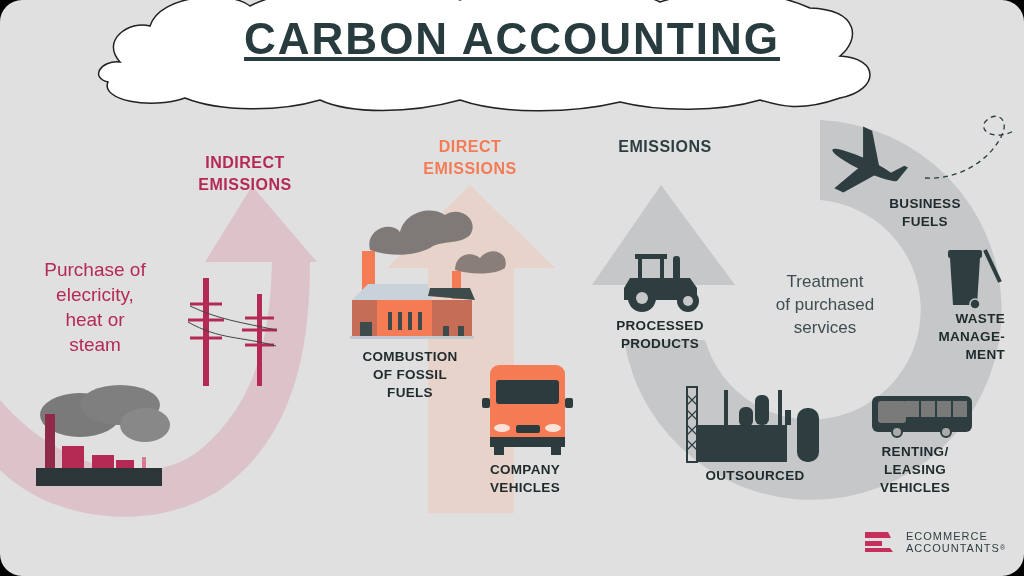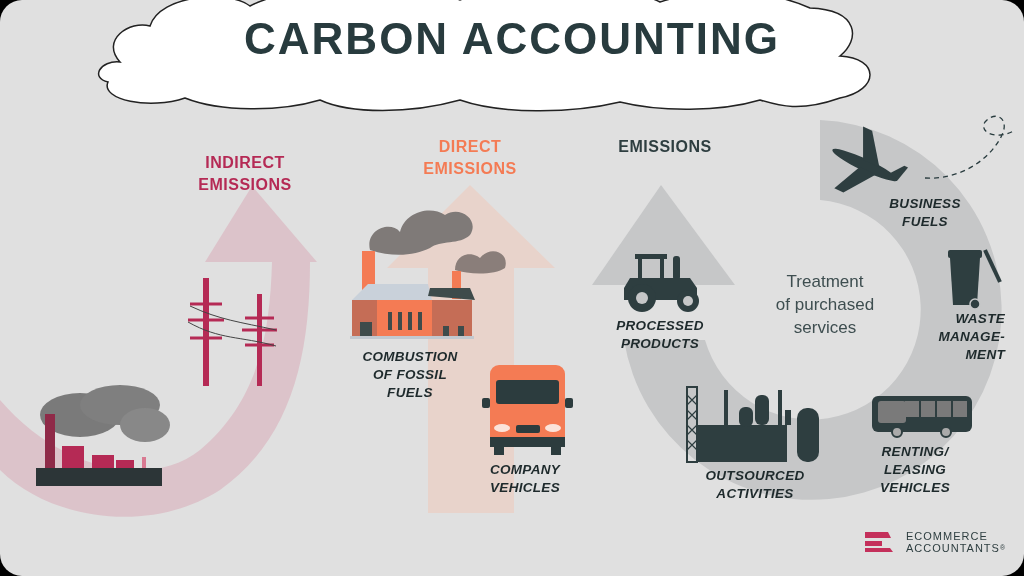--- a/index.html
+++ b/index.html
@@ -1,20 +1,20 @@
 <!DOCTYPE html>
 <html><head>
 <meta charset="utf-8">
 <style>
   html,body{margin:0;padding:0;background:#000;}
   .canvas{position:relative;width:1024px;height:576px;background:#e0e0e0;border-radius:22px;overflow:hidden;font-family:"Liberation Sans","DejaVu Sans",sans-serif;}
   .abs{position:absolute;}
-  .title{position:absolute;left:0;width:1024px;top:14px;text-align:center;font-weight:bold;font-size:44px;letter-spacing:2px;color:#283b3e;}
+  .title{position:absolute;left:0;width:1024px;top:14px;text-align:center;font-weight:bold;font-size:44px;letter-spacing:2px;color:#283b3e;text-decoration:underline;}
   .hdr{position:absolute;text-align:center;font-weight:bold;font-size:16px;line-height:22px;letter-spacing:0.5px;}
-  .lbl{position:absolute;text-align:center;font-weight:bold;font-size:13.5px;line-height:18px;color:#1e2a2c;letter-spacing:0.3px;font-style:italic;}
+  .lbl{position:absolute;text-align:center;font-weight:bold;font-size:13.5px;line-height:18px;color:#1e2a2c;letter-spacing:0.3px;}
   .desc{position:absolute;text-align:center;font-size:19px;line-height:25px;}
   svg{position:absolute;left:0;top:0;}
 </style>
 </head>
 <body>
 
 <div class="canvas">
 
   <svg width="1024" height="576">
 
@@ -154,20 +154,26 @@
     <div>EMISSIONS</div>
   </div>
   <div class="hdr" style="left:395px;top:136px;width:150px;color:#f47b54;">
     <div>DIRECT</div>
     <div>EMISSIONS</div>
   </div>
   <div class="hdr" style="left:570px;top:136px;width:190px;color:#2e3e40;">
     <div>EMISSIONS</div>
   </div>
 
+  <div class="desc" style="left:20px;top:257px;width:150px;color:#b52a55;">
+    <div>Purchase of</div>
+    <div>elecricity,</div>
+    <div>heat or</div>
+    <div>steam</div>
+  </div>
 
   <div class="lbl" style="left:345px;top:348px;width:130px;">
     <div>COMBUSTION</div>
     <div>OF FOSSIL</div>
     <div>FUELS</div>
   </div>
   <div class="lbl" style="left:470px;top:461px;width:110px;">
     <div>COMPANY</div>
     <div>VEHICLES</div>
   </div>
@@ -191,20 +197,19 @@
     <div>MANAGE-</div>
     <div>MENT</div>
   </div>
   <div class="lbl" style="left:860px;top:443px;width:110px;">
     <div>RENTING/</div>
     <div>LEASING</div>
     <div>VEHICLES</div>
   </div>
   <div class="lbl" style="left:685px;top:467px;width:140px;">
     <div>OUTSOURCED</div>
-    <div>ACTIVITIES</div>
   </div>
 
   <div class="abs" style="left:898px;top:530px;color:#2e3e40;font-size:11px;line-height:12px;letter-spacing:1px;margin-left:8px;">
     <div>ECOMMERCE</div>
     <div><span>ACCOUNTANTS</span><span style="font-size:7px;vertical-align:top;">®</span></div>
   </div>
 </div>
 
 </body></html>

